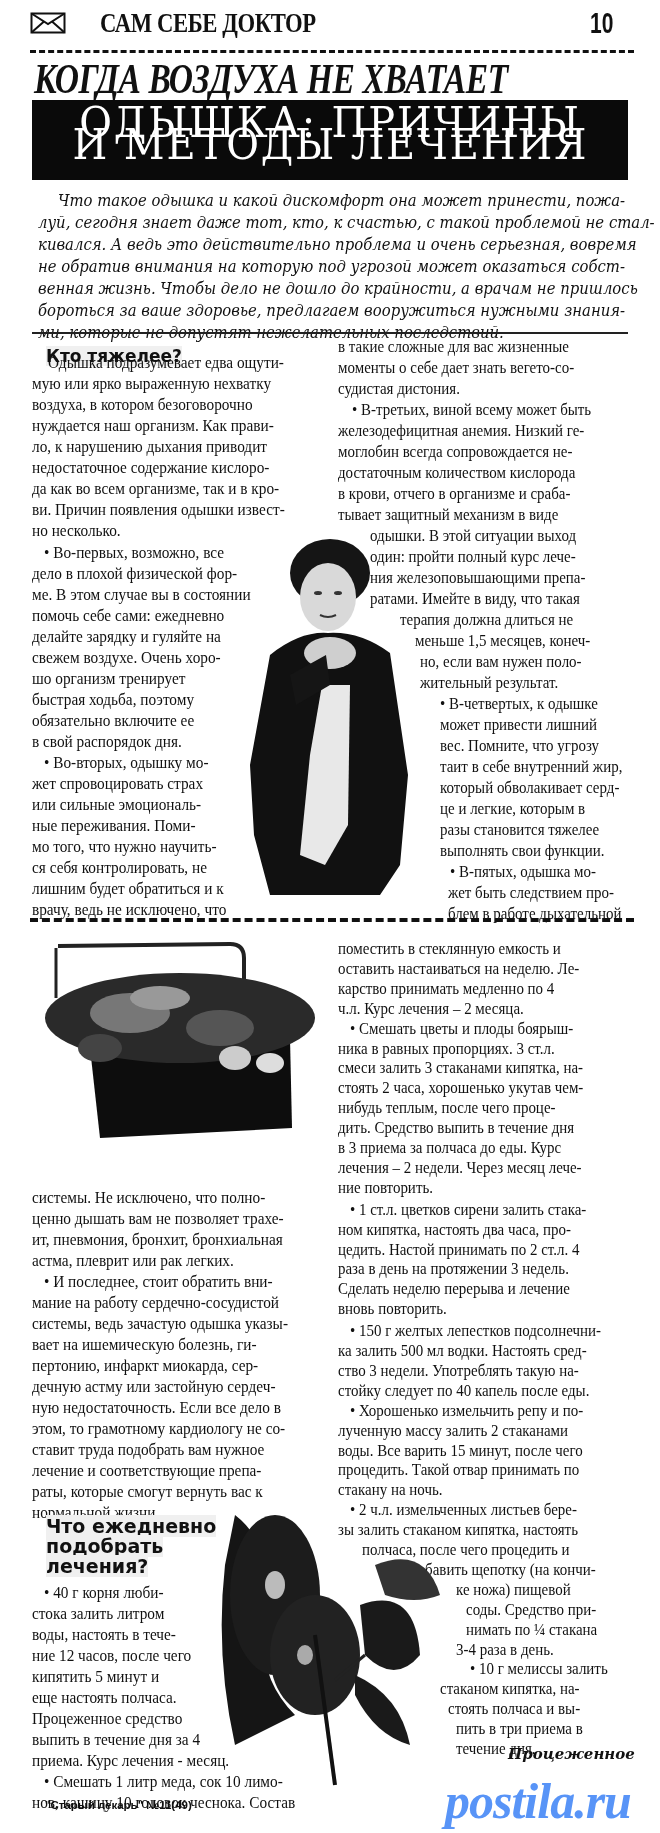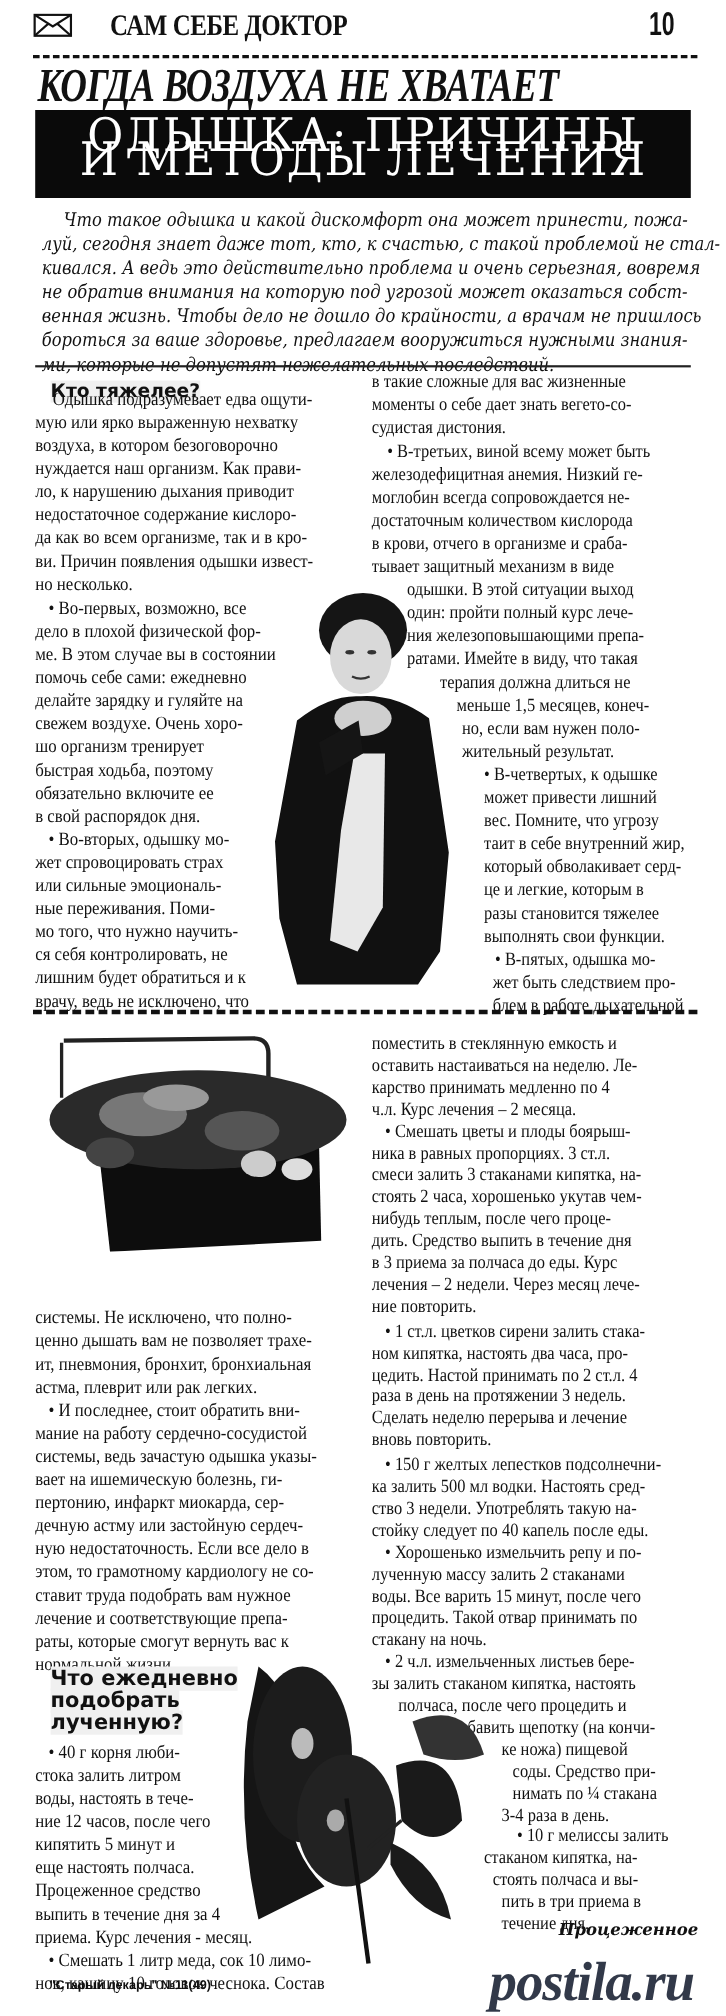--- a/index.html
+++ b/index.html
@@ -23,21 +23,21 @@
     .lead-line { left: 38px; width: 590px; font-size: 17.3px; font-style: italic; font-family: "DejaVu Serif", serif; white-space: nowrap; line-height: 22px; transform: scaleX(0.86); transform-origin: left top; }
     .rule-solid { left: 32px; top: 332px; width: 596px; height: 0; border-top: 2px solid #222; }
 
     
     .tl { position: absolute; font-family: "Liberation Serif", "DejaVu Serif", serif; font-size: 17px; line-height: 21px; white-space: nowrap; transform-origin: left top; }
     .subhead { position: absolute; font-family: "DejaVu Sans", "Liberation Sans", sans-serif; font-weight: bold; font-size: 17px; white-space: nowrap; background: #f0f0f0; }
 
     .dash-mid { top: 918px; left: 30px; width: 604px; height: 0; border-top: 4px dashed #111; }
 
     .footer { left: 45px; top: 1799px; font-size: 11.5px; font-weight: bold; font-family: "Liberation Sans", sans-serif; }
-    .watermark { left: 445px; top: 1772px; font-size: 50px; font-style: italic; font-weight: bold; color: #0f172a; opacity: 0.85; font-family: "Liberation Serif", serif; letter-spacing: -1px; }
+    .watermark { left: 445px; top: 1772px; font-size: 50px; font-style: italic; font-weight: bold; color: #3b82f6; opacity: 0.85; font-family: "Liberation Serif", serif; letter-spacing: -1px; }
     .byline { position: absolute; font-family: "DejaVu Serif", serif; font-style: italic; font-weight: bold; font-size: 15px; white-space: nowrap; }
 
     svg { display: block; }
   </style>
 </head>
 <body>
 
 <div class="abs envelope">
   <svg width="36" height="22" viewBox="0 0 36 22">
     <rect x="1.5" y="1.5" width="33" height="19" fill="none" stroke="#111" stroke-width="2"></rect>
@@ -174,21 +174,21 @@
     <div class="tl" style="left: 32px; top: 1397px; transform: scaleX(0.9);">ную недостаточность. Если все дело в</div>
     <div class="tl" style="left: 32px; top: 1418px; transform: scaleX(0.9);">этом, то грамотному кардиологу не со-</div>
     <div class="tl" style="left: 32px; top: 1439px; transform: scaleX(0.9);">ставит труда подобрать вам нужное</div>
     <div class="tl" style="left: 32px; top: 1460px; transform: scaleX(0.9);">лечение и соответствующие препа-</div>
     <div class="tl" style="left: 32px; top: 1481px; transform: scaleX(0.9);">раты, которые смогут вернуть вас к</div>
     <div class="tl" style="left: 32px; top: 1502px; transform: scaleX(0.9);">нормальной жизни.</div>
   </div>
 <div id="s2-sub">
     <div class="subhead" style="left: 46px; top: 1515px; font-size: 19px;">Что ежедневно</div>
     <div class="subhead" style="left: 46px; top: 1535px; font-size: 19px;">подобрать</div>
-    <div class="subhead" style="left: 46px; top: 1555px; font-size: 19px;">лученную?</div>
+    <div class="subhead" style="left: 46px; top: 1555px; font-size: 19px;">лечения?</div>
   </div>
 <div id="s2-left-bottom">
     <div class="tl" style="left: 44px; top: 1582px; transform: scaleX(0.9);">• 40 г корня люби-</div>
     <div class="tl" style="left: 32px; top: 1603px; transform: scaleX(0.9);">стока залить литром</div>
     <div class="tl" style="left: 32px; top: 1624px; transform: scaleX(0.9);">воды, настоять в тече-</div>
     <div class="tl" style="left: 32px; top: 1645px; transform: scaleX(0.9);">ние 12 часов, после чего</div>
     <div class="tl" style="left: 32px; top: 1666px; transform: scaleX(0.9);">кипятить 5 минут и</div>
     <div class="tl" style="left: 32px; top: 1687px; transform: scaleX(0.9);">еще настоять полчаса.</div>
     <div class="tl" style="left: 32px; top: 1708px; transform: scaleX(0.9);">Процеженное средство</div>
     <div class="tl" style="left: 32px; top: 1729px; transform: scaleX(0.9);">выпить в течение дня за 4</div>

